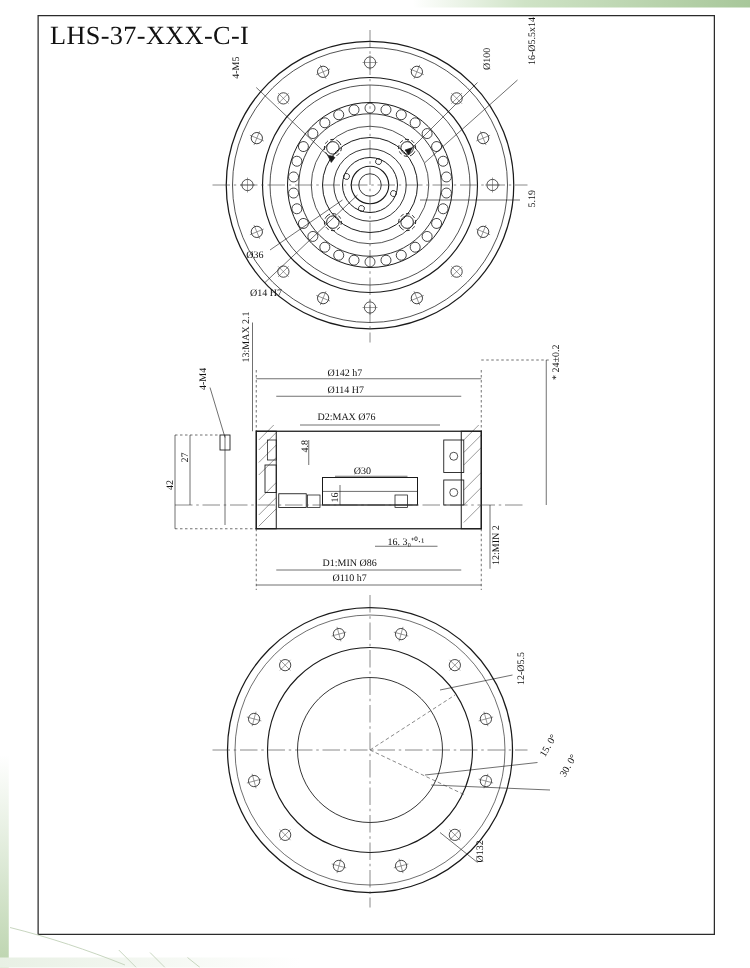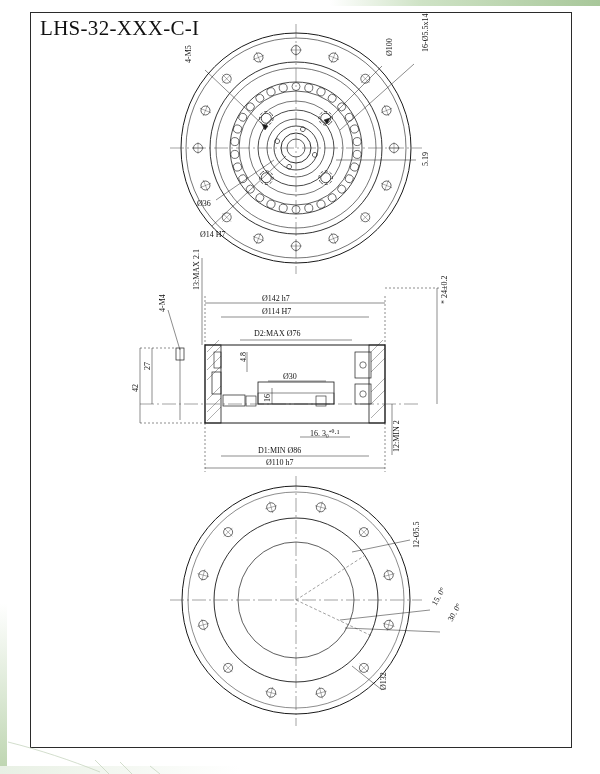--- a/index.html
+++ b/index.html
@@ -69,21 +69,21 @@
 <body>
 
 <div class="page">
 
   <div class="scan-edge-top"></div>
   <div class="scan-edge-left"></div>
   <div class="scan-edge-bottom"></div>
 
   <div class="sheet-border"></div>
 
-  <div class="title">LHS-32-XXX-C-I</div>
+  <div class="title">LHS-37-XXX-C-I</div>
 
   <svg class="draw" viewBox="0 0 600 774">
     <defs>
       <g id="boltCircleMark">
         <circle r="4.5" fill="none" stroke="#1a1a1a" stroke-width="0.6"></circle>
         <line x1="-6" y1="0" x2="6" y2="0" stroke="#444" stroke-width="0.4"></line>
         <line x1="0" y1="-6" x2="0" y2="6" stroke="#444" stroke-width="0.4"></line>
       </g>
     </defs>
 

